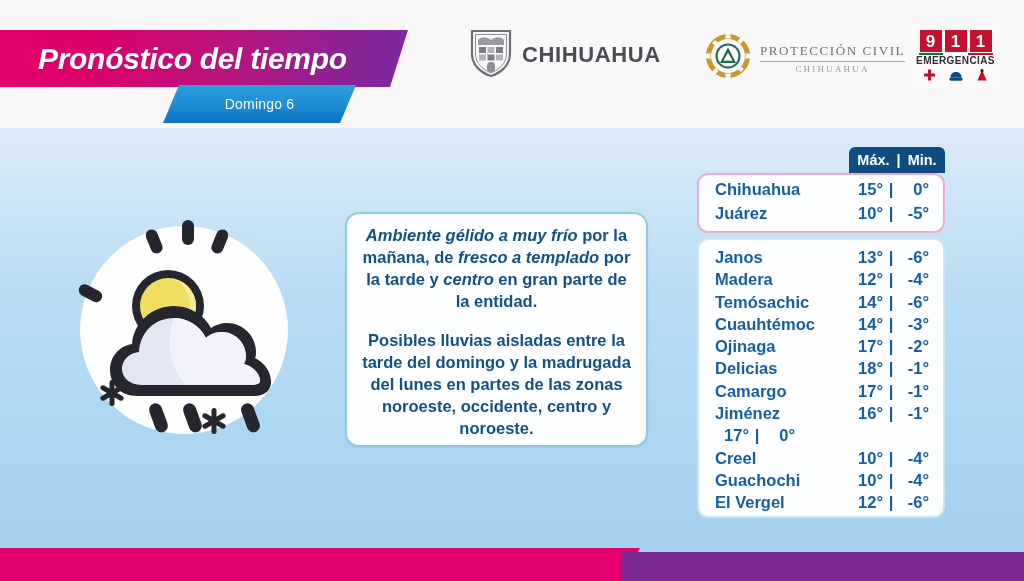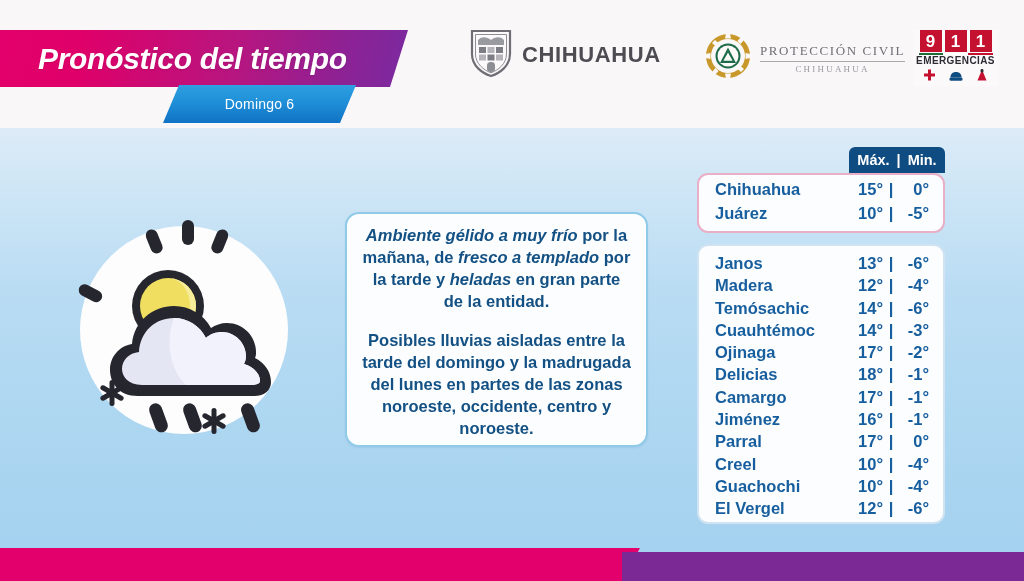--- a/index.html
+++ b/index.html
@@ -139,21 +139,21 @@
   }
   .box-primary {
     position:absolute; left:697px; top:173px;
     width:248px; height:60px;
     background:#fbfdff;
     border:2px solid #e9afc7;
     border-radius:11px;
     padding:5px 14px 5px 16px;
   }
   .box-secondary {
-    position:absolute; left:697px; top:244px;
+    position:absolute; left:697px; top:238px;
     width:248px; height:280px;
     background:#fbfdff;
     border:2px solid #cfe3f2;
     border-radius:11px;
     padding:8px 14px 8px 16px;
   }
   .row {
     display:flex; align-items:baseline;
     height:23.5px;
   }
@@ -325,21 +325,21 @@
         <g transform="translate(148,203)">
           <rect x="-2.5" y="-13" width="5" height="26" rx="2.5"></rect>
           <rect x="-2.5" y="-13" width="5" height="26" rx="2.5" transform="rotate(60)"></rect>
           <rect x="-2.5" y="-13" width="5" height="26" rx="2.5" transform="rotate(120)"></rect>
         </g>
       </g>
     </svg>
   </div>
 
   <div class="text-box">
-    <div class="para"><em>Ambiente gélido a muy frío</em><span> por la mañana, de </span><em>fresco a templado</em><span> por la tarde y </span><em>heladas</em><span> en gran parte de la entidad.</span></div>
+    <div class="para"><em>Ambiente gélido a muy frío</em><span> por la mañana, de </span><em>fresco a templado</em><span> por la tarde y </span><em>centro</em><span> en gran parte de la entidad.</span></div>
     <div class="para second">Posibles lluvias aisladas entre la tarde del domingo y la madrugada del lunes en partes de las zonas noroeste, occidente, centro y noroeste.</div>
   </div>
 
   <div class="maxmin-tab">
     <span>Máx.</span>
     <span style="padding:0 7px">|</span>
     <span>Min.</span>
   </div>
 
   <div class="box-primary">
@@ -420,21 +420,20 @@
       </div>
       <div class="row">
         <span class="city">Jiménez</span>
         <span class="temps">
           <span class="tmax">16°</span>
           <span class="tsep">|</span>
           <span class="tmin">-1°</span>
         </span>
       </div>
       <div class="row">
-        <span class="city">Parral</span>
         <span class="temps">
           <span class="tmax">17°</span>
           <span class="tsep">|</span>
           <span class="tmin">0°</span>
         </span>
       </div>
       <div class="row">
         <span class="city">Creel</span>
         <span class="temps">
           <span class="tmax">10°</span>

